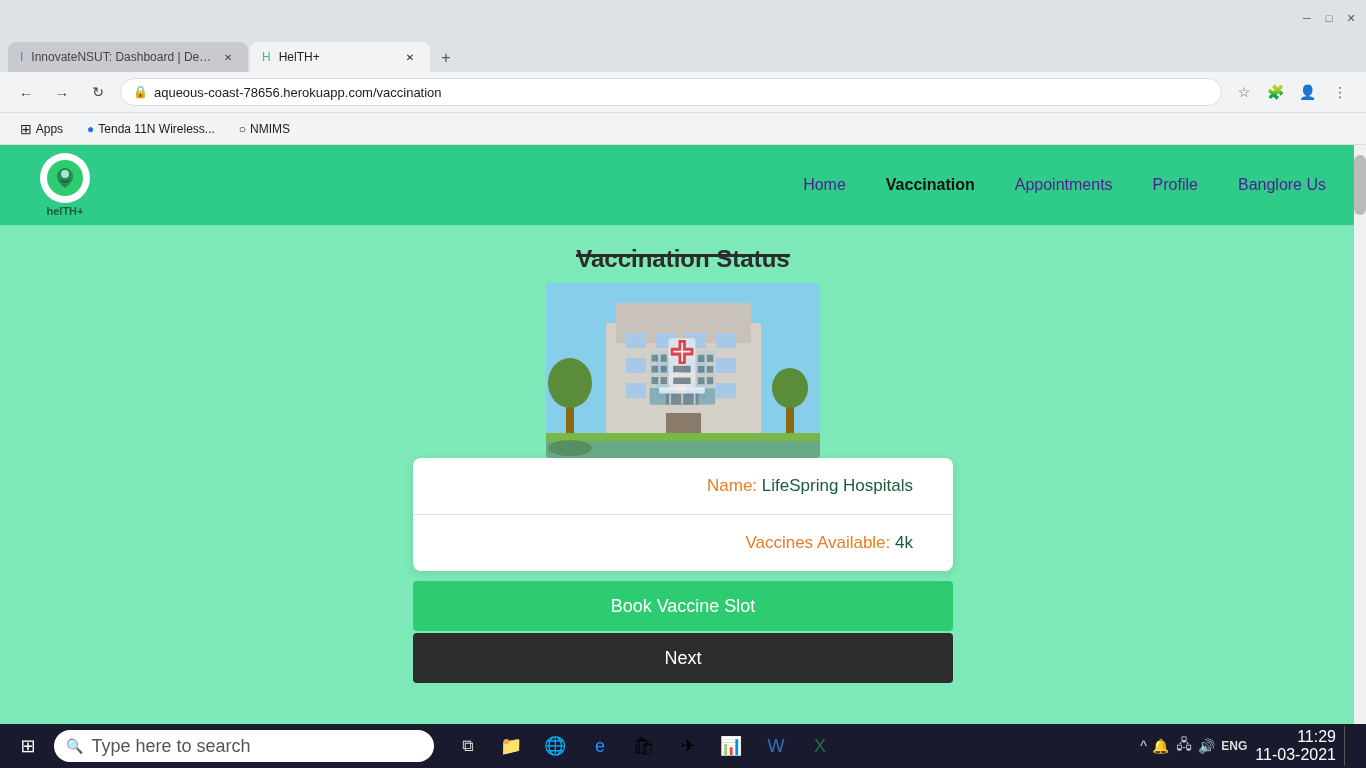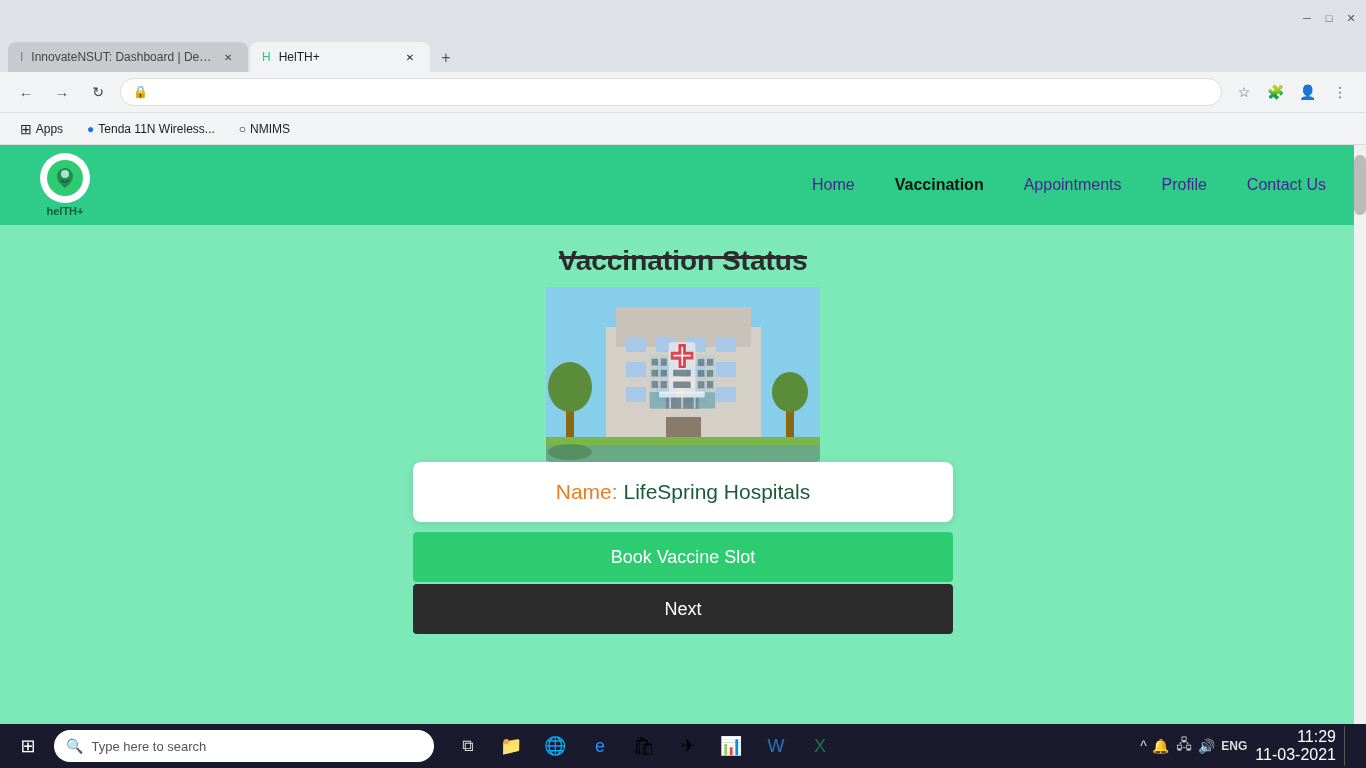--- a/index.html
+++ b/index.html
@@ -210,21 +210,21 @@
 
     
     .main-content {
       padding: 0 0 20px 0;
       display: flex;
       flex-direction: column;
       align-items: center;
     }
     
     .page-title-strikethrough {
-      font-size: 28px;
+      font-size: 24px;
       font-weight: bold;
       color: #2c2c2c;
       text-align: center;
       padding: 20px 0 10px;
       position: relative;
     }
     .page-title-strikethrough::after {
       content: '';
       position: absolute;
       left: 0; right: 0;
@@ -252,25 +252,25 @@
 
     .info-card {
       background: #fff;
       border-radius: 8px;
       width: 540px;
       margin-top: 0;
       box-shadow: 0 2px 8px rgba(0,0,0,0.1);
       overflow: hidden;
     }
     .info-row {
-      padding: 18px 30px;
+      padding: 18px 40px;
       border-bottom: 1px solid #e0e0e0;
-      font-size: 21px;
+      font-size: 17px;
       color: #333;
-      text-align: center;
+      text-align: right;
     }
     .info-row:last-child { border-bottom: none; }
     .info-row .label { color: #e67e22; font-weight: 500; }
     .info-row .value { color: #1a5c3a; font-weight: 500; }
 
     .card-wrapper {
       width: 540px;
       display: flex;
       flex-direction: column;
       align-items: center;
@@ -331,21 +331,21 @@
       height: 32px;
       background: #fff;
       border-radius: 16px;
       display: flex;
       align-items: center;
       padding: 0 12px;
       gap: 8px;
       margin: 0 4px;
     }
     .taskbar-search-text {
-      font-size: 13px;
+      font-size: 18px;
       color: #555;
     }
     .taskbar-icons {
       display: flex;
       gap: 4px;
       margin-left: 8px;
     }
     .taskbar-icon {
       width: 40px;
       height: 40px;
@@ -431,20 +431,21 @@
     </div>
     <div class="new-tab-btn">+</div>
   </div>
 
   <div class="address-bar">
     <div class="nav-btn">←</div>
     <div class="nav-btn">→</div>
     <div class="nav-btn">↻</div>
     <div class="url-bar">
       <span class="url-lock">🔒</span>
+      <span style="font-size:13px;">aqueous-coast-78656.herokuapp.com/vaccination</span>
     </div>
     <div class="address-bar-actions">
       <div class="address-action">☆</div>
       <div class="address-action">🧩</div>
       <div class="address-action">👤</div>
       <div class="address-action">⋮</div>
     </div>
   </div>
 
   <div class="bookmarks-bar">
@@ -475,21 +476,21 @@
           <path d="M14 20 Q18 24 22 20" stroke="#1a5c3a" fill="none" stroke-width="1.5"></path>
         </svg>
       </div>
       <div class="logo-text">helTH+</div>
     </div>
     <nav class="nav-links">
       <a class="nav-link">Home</a>
       <a class="nav-link active">Vaccination</a>
       <a class="nav-link">Appointments</a>
       <a class="nav-link">Profile</a>
-      <a class="nav-link">Contact Us</a>
+      <a class="nav-link">Banglore Us</a>
     </nav>
   </div>
 
   <div class="main-content">
     <div class="page-title-strikethrough">
       <span>Vaccination Status</span>
     </div>
 
     <div class="card-wrapper">
 
@@ -531,20 +532,24 @@
           <rect x="0" y="158" width="274" height="17" fill="#5a9cc5" opacity="0.5"></rect>
 
           <ellipse cx="24" cy="165" rx="22" ry="8" fill="#3a6c2a" opacity="0.4"></ellipse>
         </svg>
       </div>
 
       <div class="info-card">
         <div class="info-row">
           <span class="label">Name: </span>
           <span class="value">LifeSpring Hospitals</span>
+        </div>
+        <div class="info-row">
+          <span class="label">Vaccines Available: </span>
+          <span class="value">4k</span>
         </div>
       </div>
 
       <button class="book-btn">Book Vaccine Slot</button>
       <button class="next-btn">Next</button>
     </div>
   </div>
 
   <div class="scrollbar-right">
     <div class="scrollbar-thumb"></div>

